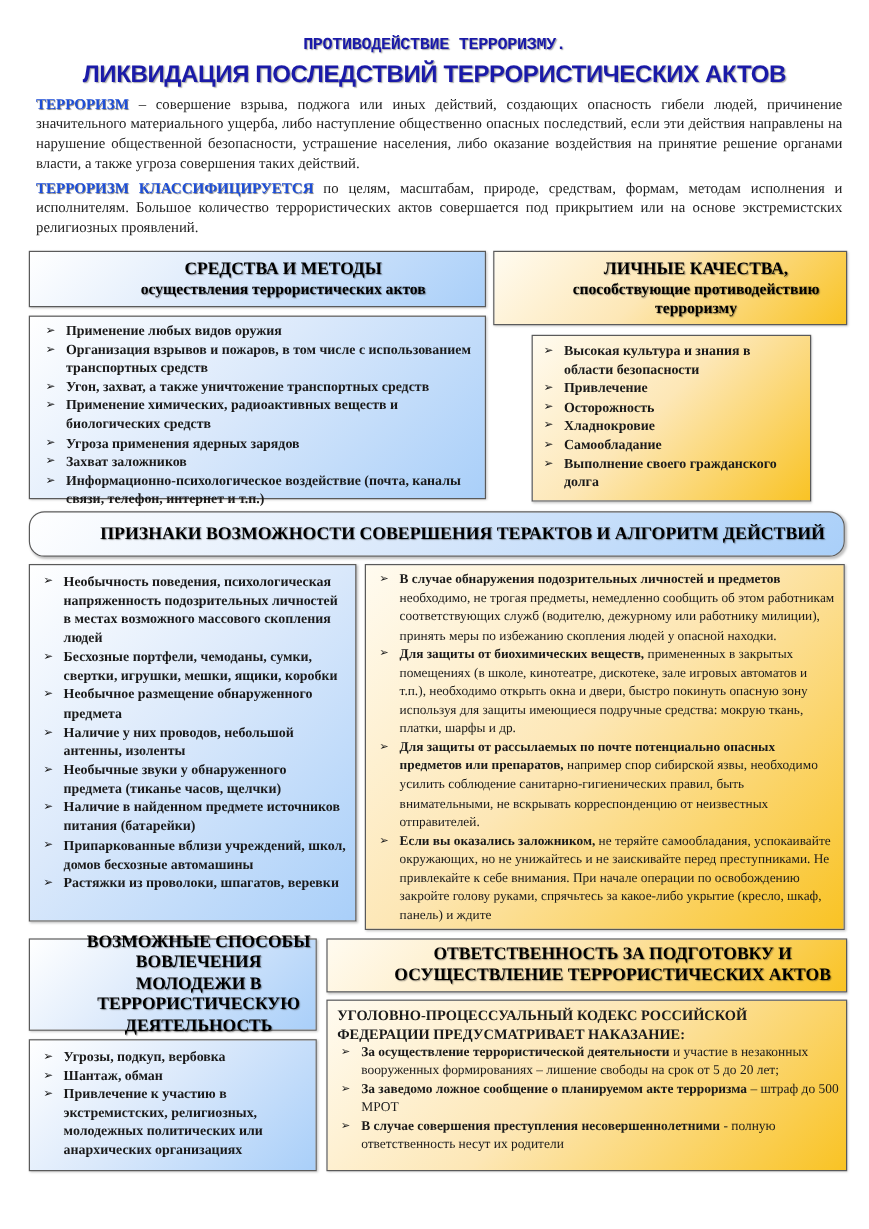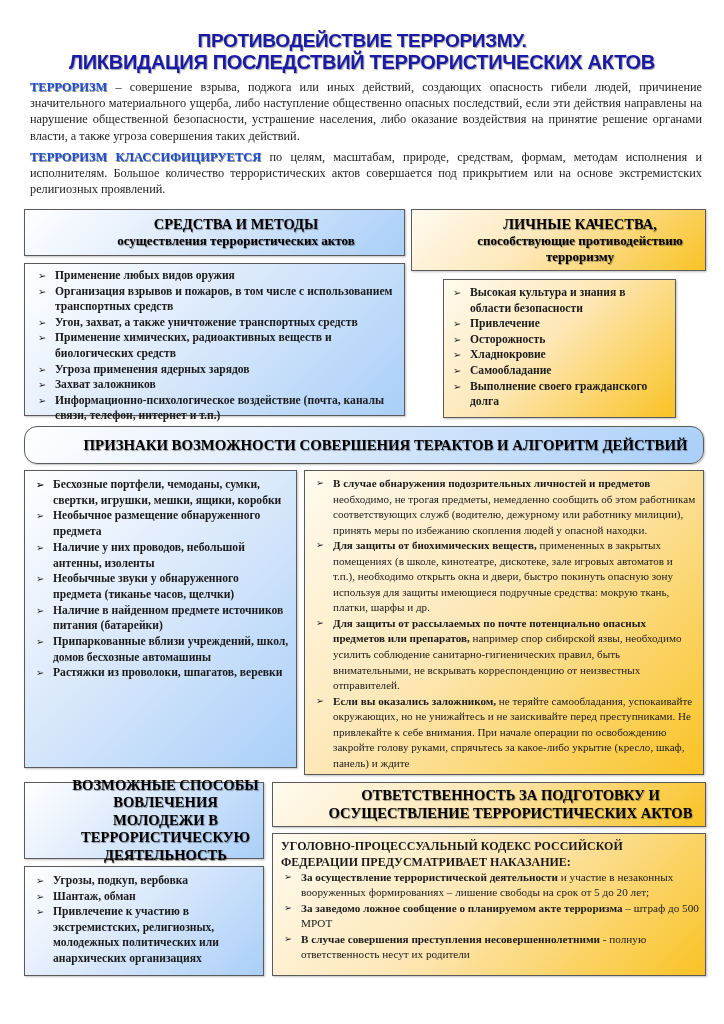--- a/index.html
+++ b/index.html
@@ -5,21 +5,21 @@
   * { box-sizing: border-box; margin: 0; padding: 0; }
   html, body { width: 724px; height: 1024px; background: #ffffff; overflow: hidden; }
   body { position: relative; font-family: "Liberation Serif", serif; color: #1a1a1a; }
 
   .title1, .title2 {
     position: absolute; left: 0; width: 724px; text-align: center;
     font-family: "Liberation Sans Narrow", "Liberation Sans", sans-serif;
     font-weight: bold; color: #1a1aa8;
     text-shadow: 1px 1px 1px rgba(0,0,0,0.35);
   }
-  .title1 { top: 30px; font-size: 19px; letter-spacing: -0.3px; }
+  .title1 { top: 30px; font-size: 14px; letter-spacing: -0.3px; font-family: Liberation Mono, monospace; }
   .title2 { top: 51px; font-size: 20px; letter-spacing: -0.3px; text-align: center; }
 
   .para {
     position: absolute; left: 30px; width: 672px;
     font-size: 12.3px; line-height: 16.2px; text-align: justify;
     color: #222;
   }
   .para .term {
     font-weight: bold; font-size: 12.5px;
     text-shadow: 0.6px 0.6px 0.6px rgba(0,0,0,0.5);
@@ -118,21 +118,21 @@
     <li><span class="bullet">➢</span><span>Выполнение своего гражданского долга</span></li>
   </ul>
 </div>
 
 <div class="box blue hdr" id="signs-hdr">
   <div class="h-main">ПРИЗНАКИ ВОЗМОЖНОСТИ СОВЕРШЕНИЯ ТЕРАКТОВ И АЛГОРИТМ ДЕЙСТВИЙ</div>
 </div>
 
 <div class="box blue" id="signs-list">
   <ul class="list">
-    <li><span class="bullet">➢</span></li>
+    <li><span class="bullet">➢</span><span>Необычность поведения, психологическая напряженность подозрительных личностей в местах возможного массового скопления людей</span></li>
     <li><span class="bullet">➢</span><span>Бесхозные портфели, чемоданы, сумки, свертки, игрушки, мешки, ящики, коробки</span></li>
     <li><span class="bullet">➢</span><span>Необычное размещение обнаруженного предмета</span></li>
     <li><span class="bullet">➢</span><span>Наличие у них проводов, небольшой антенны, изоленты</span></li>
     <li><span class="bullet">➢</span><span>Необычные звуки у обнаруженного предмета (тиканье часов, щелчки)</span></li>
     <li><span class="bullet">➢</span><span>Наличие в найденном предмете источников питания (батарейки)</span></li>
     <li><span class="bullet">➢</span><span>Припаркованные вблизи учреждений, школ, домов бесхозные автомашины</span></li>
     <li><span class="bullet">➢</span><span>Растяжки из проволоки, шпагатов, веревки</span></li>
   </ul>
 </div>
 

